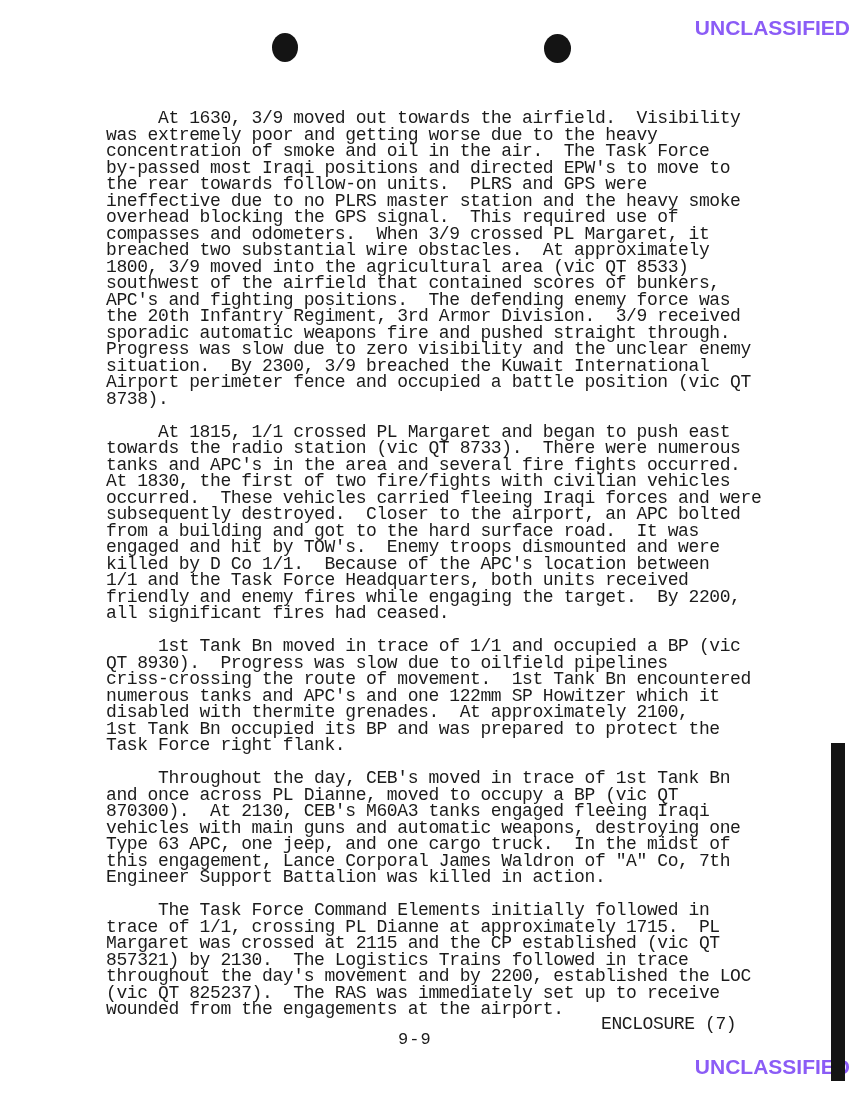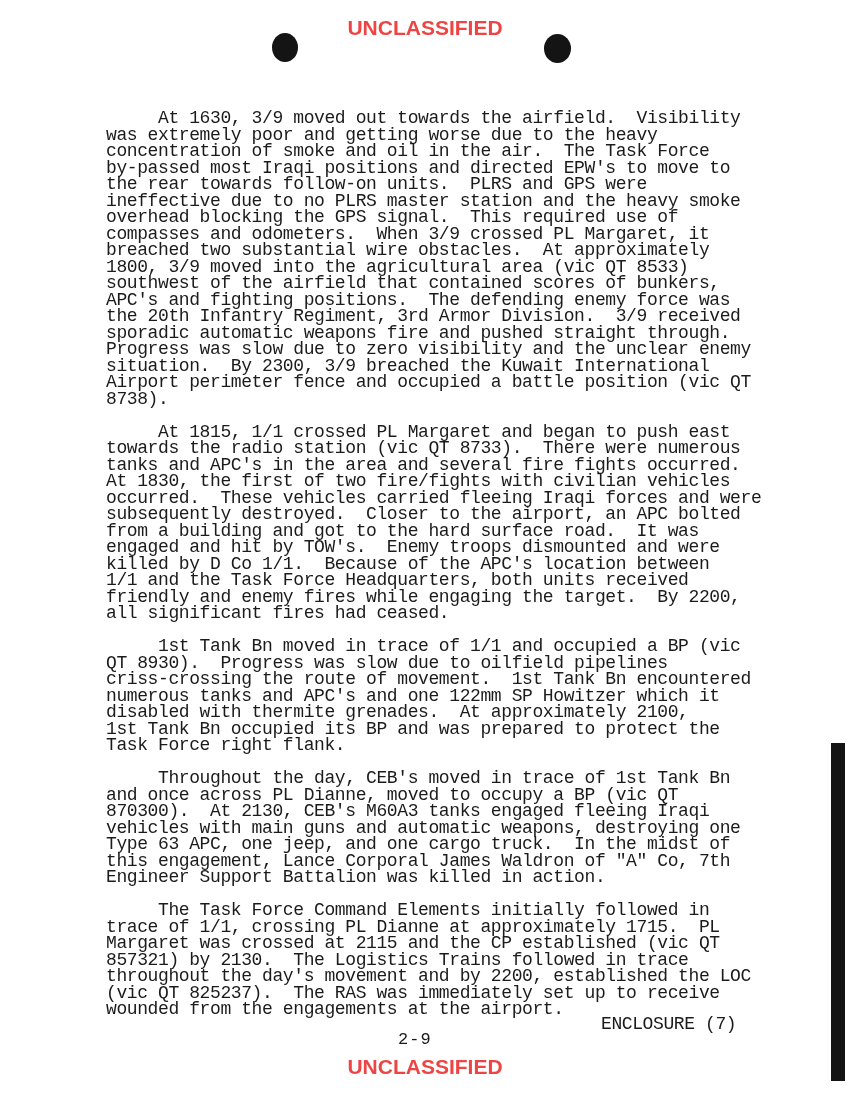--- a/index.html
+++ b/index.html
@@ -13,26 +13,26 @@
     height: 1097px;
     background: #ffffff;
     overflow: hidden;
     font-family: "Liberation Mono", monospace;
     color: #1b1b1b;
   }
   .classification {
     position: absolute;
     left: 0;
     width: 850px;
-    text-align: center;
+    text-align: right;
     font-family: "Liberation Sans", sans-serif;
     font-weight: bold;
     font-size: 21px;
     letter-spacing: 0px;
-    color: #ef4444;
+    color: #8b5cf6;
   }
   .classification.top { top: 16px; }
   .classification.bottom { top: 1055px; }
   .hole {
     position: absolute;
     background: #141414;
     border-radius: 50%;
   }
   .hole.left { left: 272px; top: 33px; width: 26px; height: 29px; }
   .hole.right { left: 544px; top: 34px; width: 27px; height: 29px; }
@@ -136,19 +136,19 @@
 trace of 1/1, crossing PL Dianne at approximately 1715.  PL
 Margaret was crossed at 2115 and the CP established (vic QT
 857321) by 2130.  The Logistics Trains followed in trace
 throughout the day's movement and by 2200, established the LOC
 (vic QT 825237).  The RAS was immediately set up to receive
 wounded from the engagements at the airport.</div>
   </div>
 
   <div class="enclosure">ENCLOSURE (7)</div>
 
-  <div class="page-number">2-9</div>
+  <div class="page-number">9-9</div>
 
   <div class="classification bottom">UNCLASSIFIED</div>
 
   <div class="side-bar"></div>
 
 </div>
 
 </body></html>

